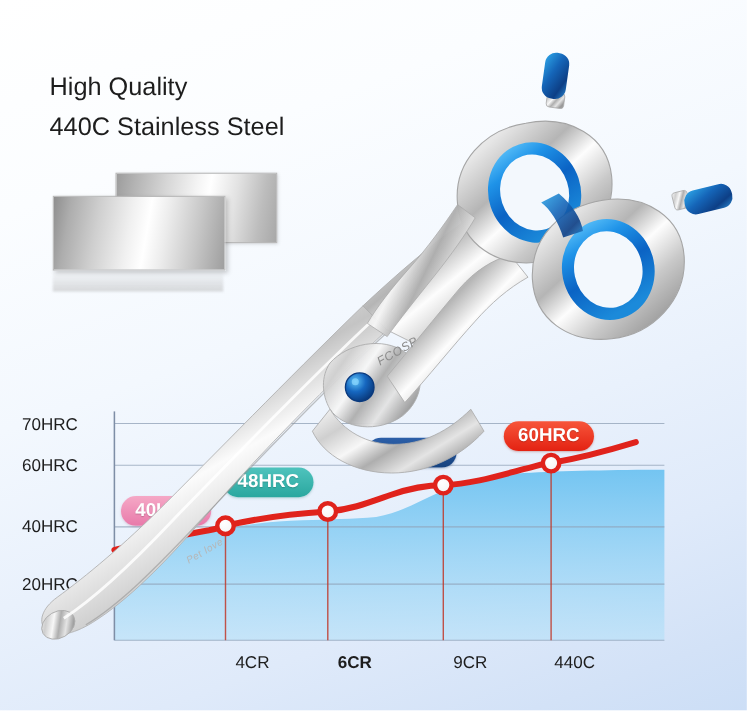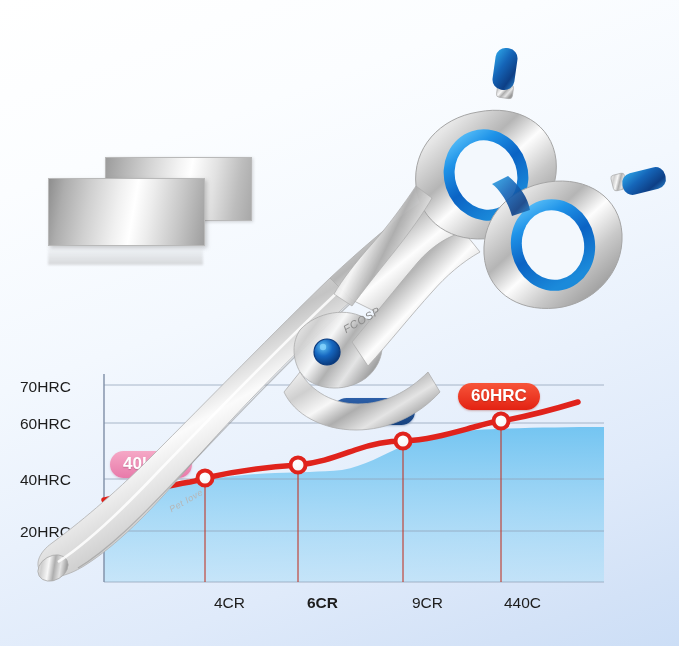--- a/index.html
+++ b/index.html
@@ -165,21 +165,23 @@
     transform: rotate(-30deg);
     color: #b6b6b6;
   }
 </style>
 </head>
 <body>
 
 <div id="poster">
 
 
-
+  <div class="subline l1">High Quality</div>
+
+  <div class="subline l2">440C Stainless Steel</div>
 
   <div class="plate plate-back"></div>
   <div class="plate plate-front"></div>
   <div class="plate-reflect"></div>
 
   <svg id="chart" viewBox="0 0 679 646">
     <defs>
       <linearGradient id="areaGrad" x1="0" y1="0" x2="0" y2="1">
         <stop offset="0%" stop-color="#64bff0" stop-opacity="0.95"></stop>
         <stop offset="55%" stop-color="#95d3f5" stop-opacity="0.85"></stop>
@@ -237,20 +239,21 @@
   <div class="axis-label y-label" style="left:20px; top:415px; width:76px;">60HRC</div>
   <div class="axis-label y-label" style="left:20px; top:471px; width:76px;">40HRC</div>
   <div class="axis-label y-label" style="left:20px; top:523px; width:76px;">20HRC</div>
 
   <div class="axis-label x-label" style="left:165px; top:594px; width:80px;">4CR</div>
   <div class="axis-label x-label" style="left:258px; top:594px; width:80px;font-weight:bold;">6CR</div>
   <div class="axis-label x-label" style="left:363px; top:594px; width:80px;">9CR</div>
   <div class="axis-label x-label" style="left:461px; top:594px; width:80px;">440C</div>
 
   <div class="badge badge-40">40HRC</div>
+  <div class="badge badge-48">48HRC</div>
   <div class="badge badge-54">54HRC</div>
   <div class="badge badge-60">60HRC</div>
 
   <svg id="scissors" viewBox="0 0 679 646">
     <defs>
       <linearGradient id="steelA" x1="0" y1="0" x2="1" y2="1">
         <stop offset="0%" stop-color="#ffffff"></stop>
         <stop offset="18%" stop-color="#e6e6e6"></stop>
         <stop offset="38%" stop-color="#b5b5b5"></stop>
         <stop offset="52%" stop-color="#fdfdfd"></stop>

